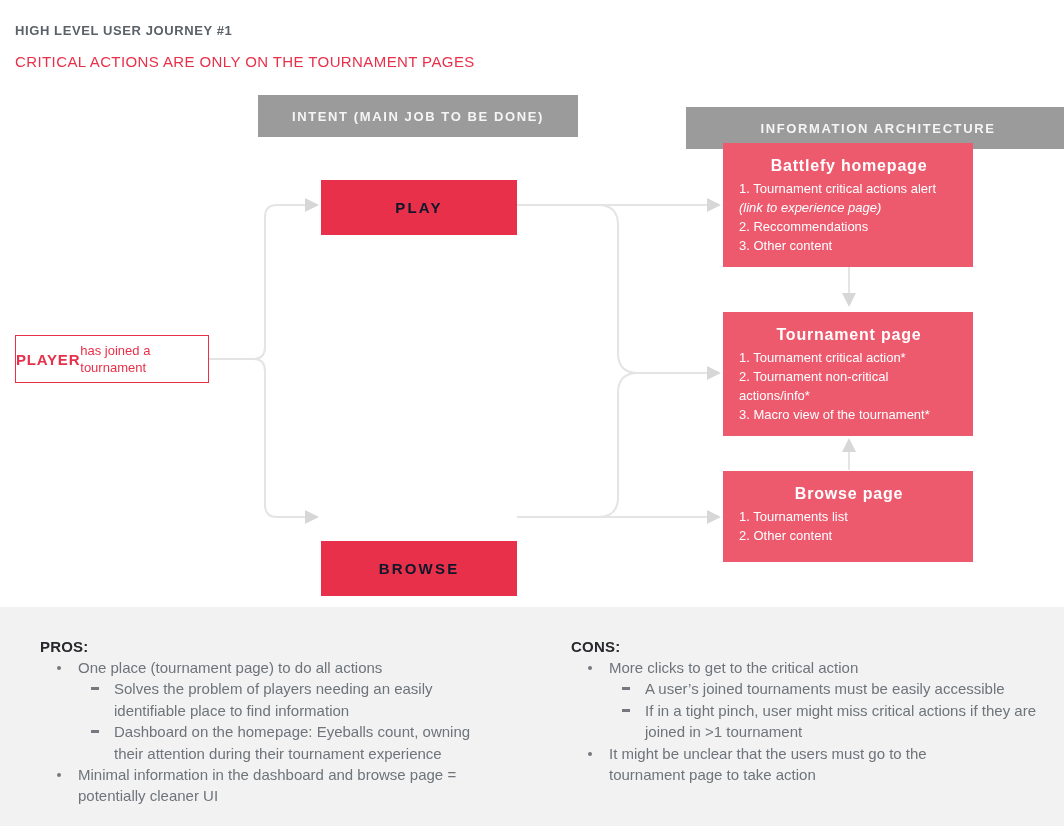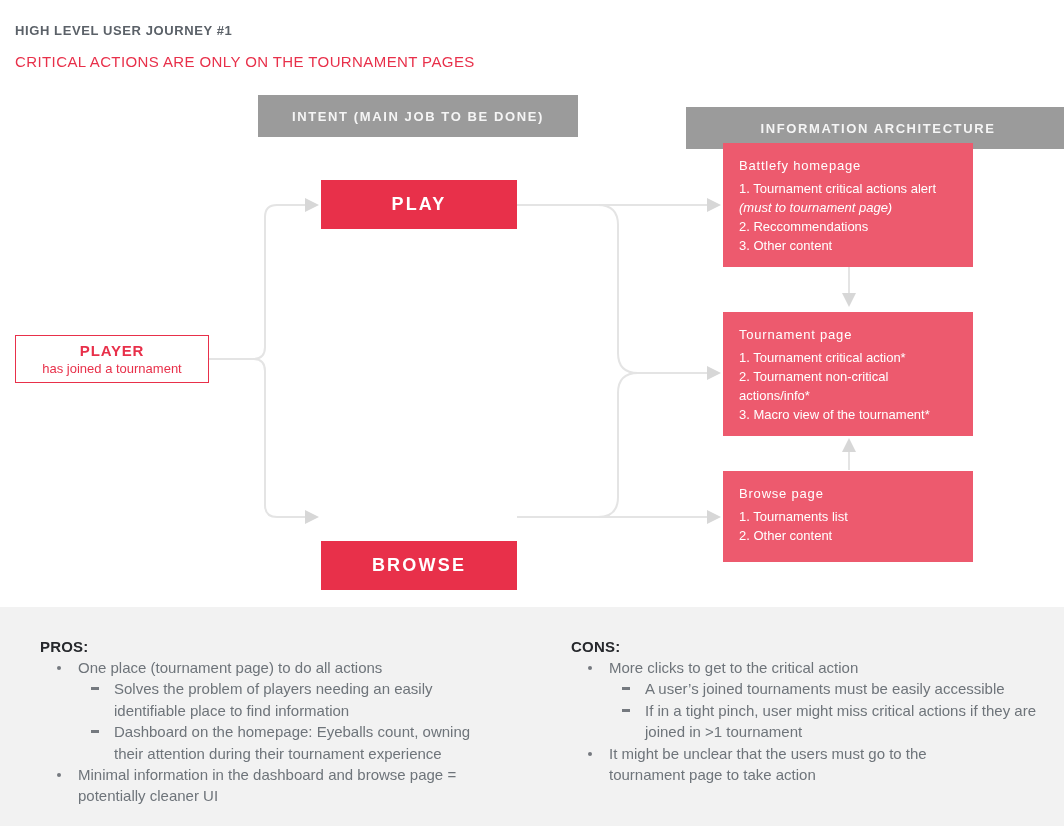--- a/index.html
+++ b/index.html
@@ -17,41 +17,41 @@
     display:flex; align-items:center; justify-content:center;
   }
   .col-header.intent { left:258px; width:320px; }
   .col-header.ia     { left:686px; width:384px;margin-top:12px; }
 
   .connectors { position:absolute; left:0; top:0; }
 
   .player-node {
     position:absolute; left:15px; top:335px; width:194px; height:48px;
     background:#ffffff; border:1.5px solid #E8304A;
-    display:flex; flex-direction:column; align-items:center; justify-content:center;
+    display:flex; align-items:center; justify-content:center;
   }
   .player-title { color:#E8304A; font-weight:bold; font-size:15px; letter-spacing:0.8px; line-height:19px; }
   .player-sub   { color:#E8304A; font-size:13px; line-height:17px; }
 
   .action-node {
-    position:absolute; left:321px; width:196px; height:49px; background:#E8304A;
-    color:#ffffff; font-weight:bold; font-size:18px; letter-spacing:2.2px;
+    position:absolute; left:321px; width:196px; height:55px; background:#E8304A;
+    color:#0f172a; font-weight:bold; font-size:15px; letter-spacing:2.2px;
     display:flex; align-items:center; justify-content:center;
   }
   .action-node.play   { top:180px; }
   .action-node.browse { top:493px;margin-top:48px; }
 
   .ia-node {
     position:absolute; left:723px; width:250px; background:#ED5A6E; color:#ffffff;
     padding:13px 14px 0 16px;
   }
   .ia-node.homepage   { top:143px; height:124px; }
   .ia-node.tournament { top:312px; height:124px; }
   .ia-node.browsepage { top:471px; height:91px; }
-  .ia-title { font-weight:normal; font-size:13px; letter-spacing:0.8px; line-height:20px; margin-bottom:3px; }
+  .ia-title { text-align:center; font-weight:bold; font-size:16px; letter-spacing:0.8px; line-height:20px; margin-bottom:3px; }
   .ia-line  { font-size:13px; line-height:19px; }
   .ia-line.italic { font-style:italic; }
 
   .bottom-section { position:absolute; left:0; top:607px; width:1064px; height:219px; background:#F2F2F2; }
   .list-col { position:absolute; top:30px; }
   .pros-col { left:40px; }
   .cons-col { left:571px; }
   .list-heading { font-size:15px; font-weight:bold; color:#26282C; letter-spacing:0.2px; line-height:20px; }
   .li { position:relative; color:#6E747A; font-size:15px; line-height:21.4px; }
   .li.l1 { margin-left:38px; }
@@ -110,21 +110,21 @@
     <div class="player-title">PLAYER</div>
     <div class="player-sub">has joined a tournament</div>
   </div>
 
   <div class="action-node play">PLAY</div>
   <div class="action-node browse">BROWSE</div>
 
   <div class="ia-node homepage">
     <div class="ia-title">Battlefy homepage</div>
     <div class="ia-line">1. Tournament critical actions alert</div>
-    <div class="ia-line italic">(must to tournament page)</div>
+    <div class="ia-line italic">(link to experience page)</div>
     <div class="ia-line">2. Reccommendations</div>
     <div class="ia-line">3. Other content</div>
   </div>
 
   <div class="ia-node tournament">
     <div class="ia-title">Tournament page</div>
     <div class="ia-line">1. Tournament critical action*</div>
     <div class="ia-line">2. Tournament non-critical actions/info*</div>
     <div class="ia-line">3. Macro view of the tournament*</div>
   </div>

